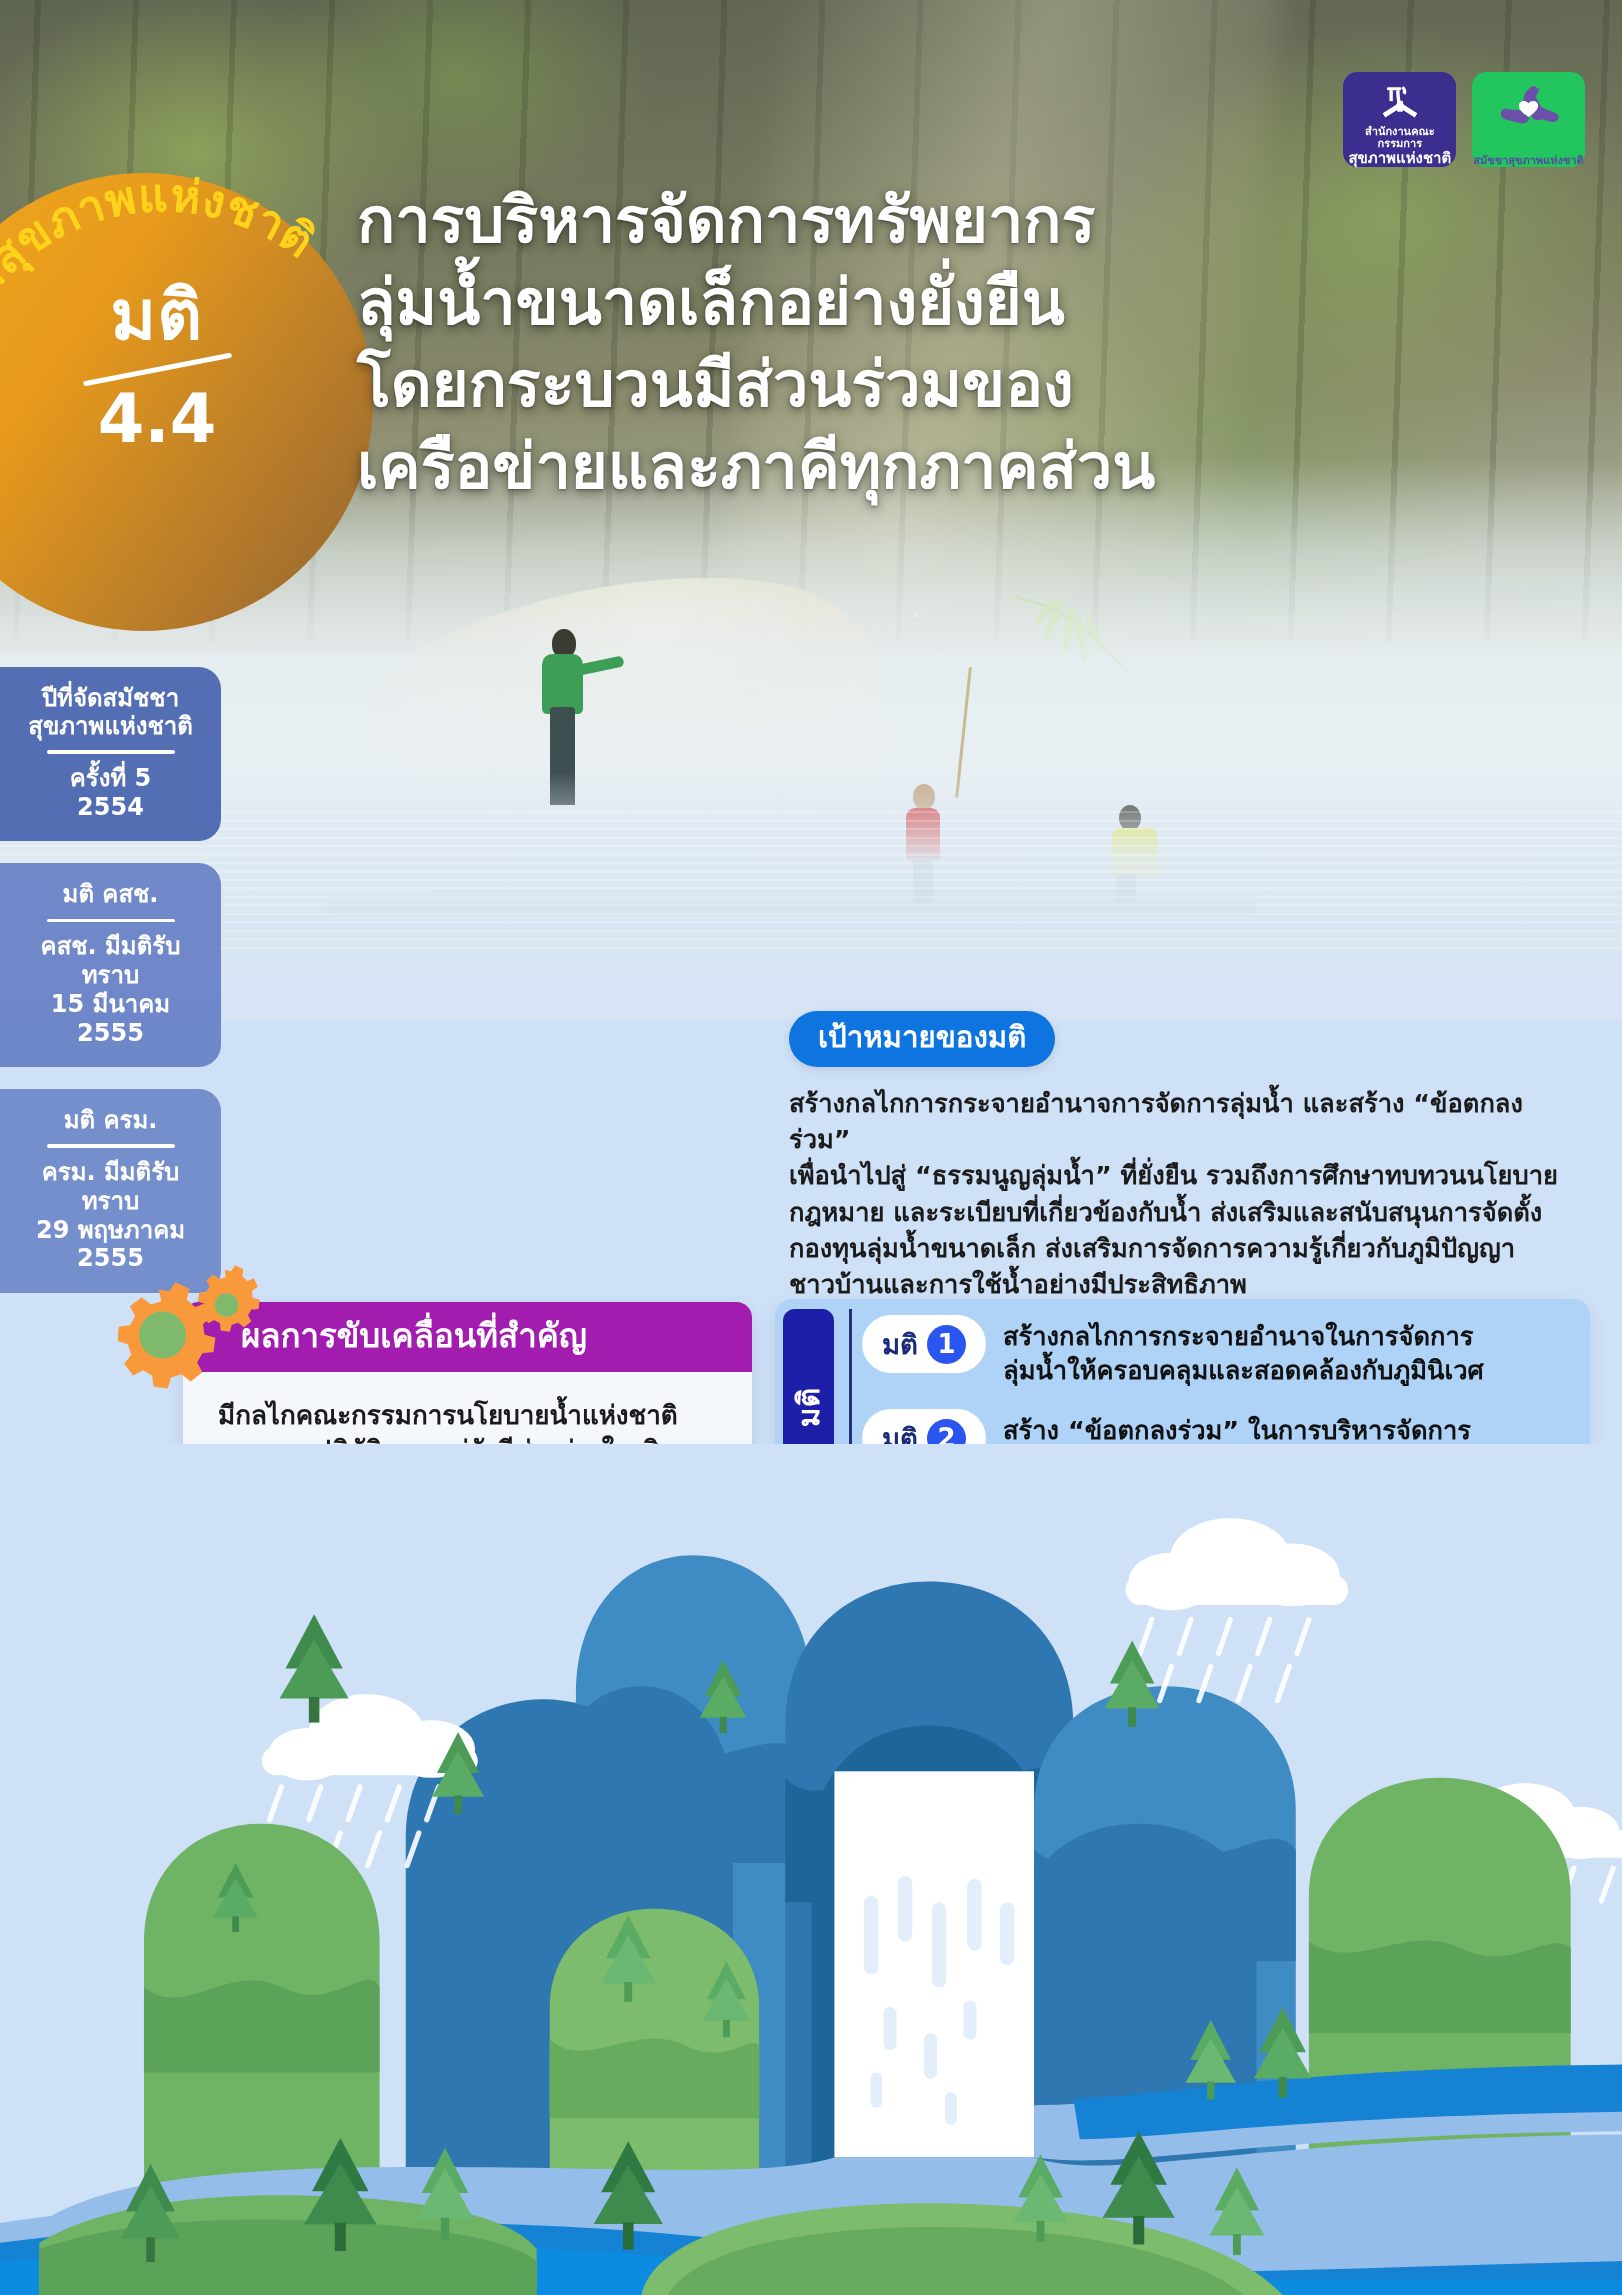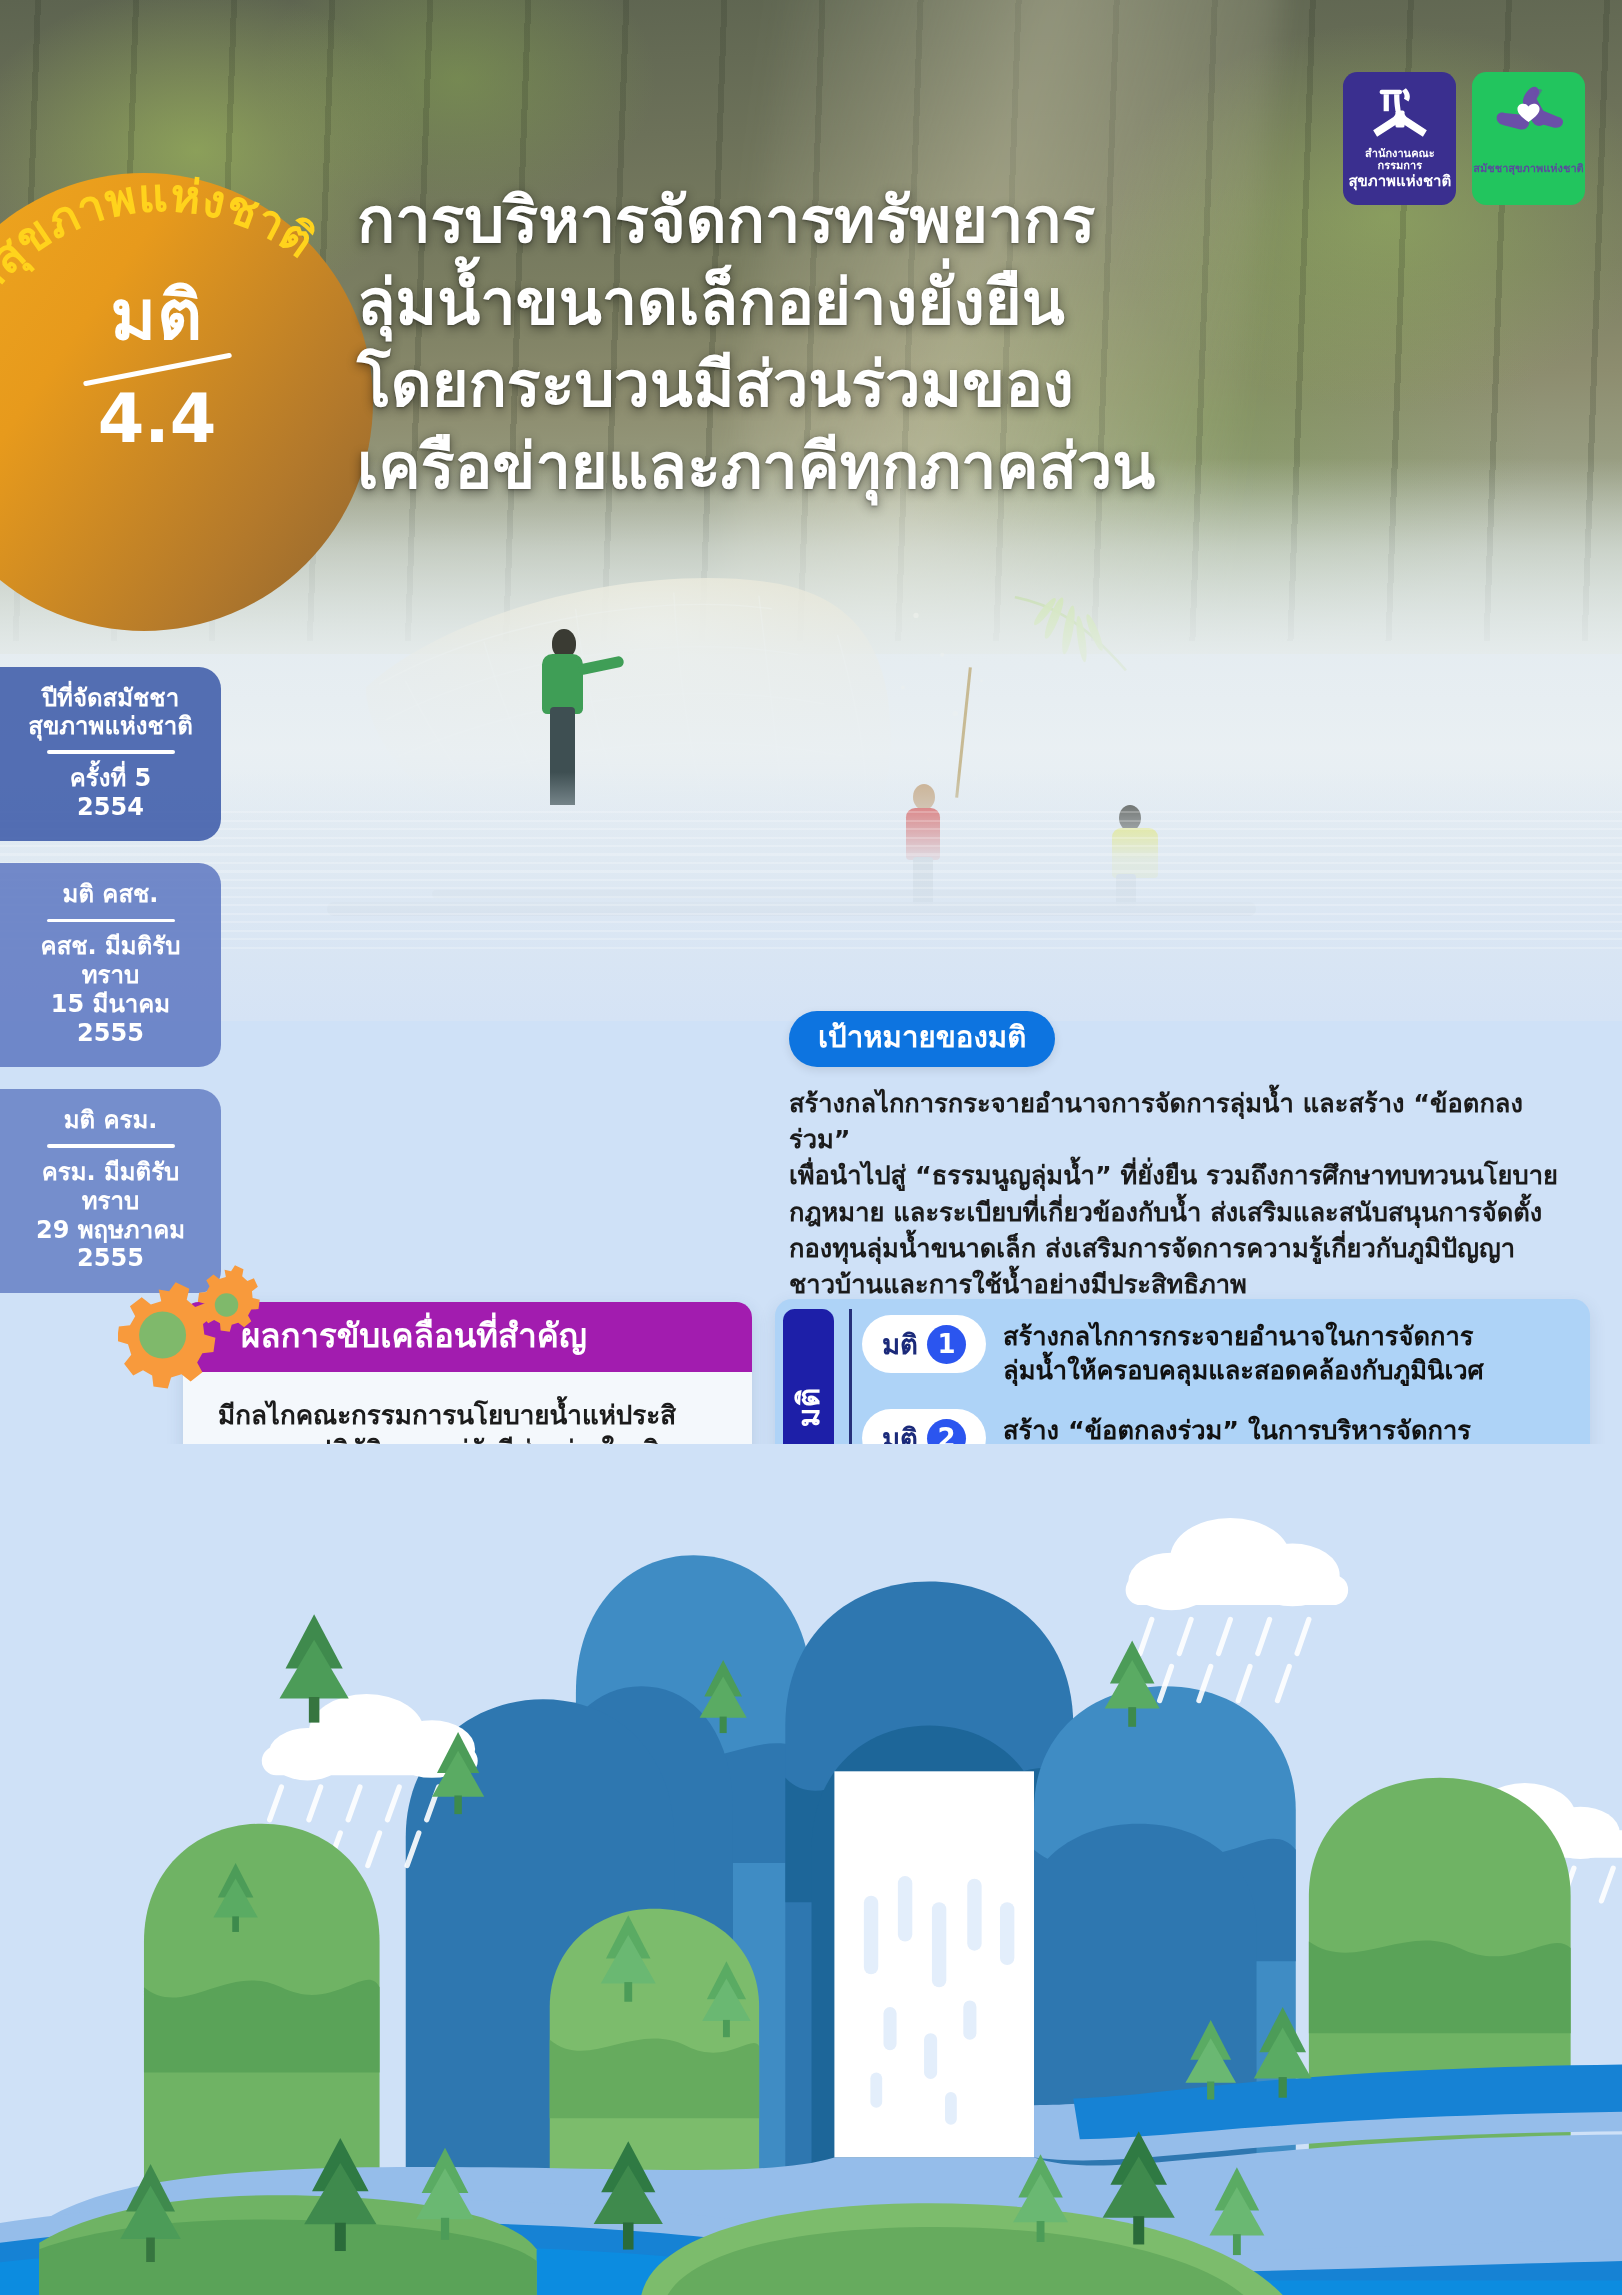--- a/index.html
+++ b/index.html
@@ -95,22 +95,22 @@
   
   .title {
     position:absolute; left:357px; top:180px; width:929px;
     color:#fff; font-size:63px; font-weight:700; line-height:1.30;
     text-shadow:0 3.3px 10.5px rgba(0,0,0,.45), 0 1.3px 2.6px rgba(0,0,0,.35);
   }
   .title div { white-space:nowrap; }
 
   
   .logos { position:absolute; right:38px; top:72px; display:flex; gap:15.7px; align-items:flex-start; }
-  .logo-card { width:113px; height:133px; border-radius:14.4px; display:flex; flex-direction:column;
-               align-items:center; justify-content:flex-start; padding-top:10.5px; }
+  .logo-card { width:113px; height:95px; border-radius:14.4px; display:flex; flex-direction:column;
+               align-items:center; justify-content:space-between; padding-top:10.5px; }
   .logo-a { background:#3a2f8f; }
   .logo-b { background:#22c55e;gap:13px; }
   .logo-cap { font-size:11px; font-weight:700; line-height:1.12; text-align:center; margin-top:2.6px; }
   .logo-a .logo-cap { color:#fff; }
   .logo-b .logo-cap { color:#5b4a9e; }
 
   
   .infocards { position:absolute; left:0; top:667px; width:221px; }
   .infocard { width:221px; border-radius:0 22px 22px 0; padding:17px 17px 19.6px 17px;
               color:#fff; text-align:center; margin-bottom:22px; }
@@ -350,21 +350,21 @@
       <span>กองทุนลุ่มน้ำขนาดเล็ก ส่งเสริมการจัดการความรู้เกี่ยวกับภูมิปัญญา</span><br>
       <span>ชาวบ้านและการใช้น้ำอย่างมีประสิทธิภาพ</span>
     </div>
   </div>
 
   <div class="result">
     <div class="result-head">
       <div class="result-head-t">ผลการขับเคลื่อนที่สำคัญ</div>
     </div>
     <div class="result-body">
-      <span>มีกลไกคณะกรรมการนโยบายน้ำแห่ประสิ</span><br>
+      <span>มีกลไกคณะกรรมการนโยบายน้ำแห่งชาติ</span><br>
       <span>และแผนปฏิบัติการ แต่ยังมีช่องว่างในเชิง</span><br>
       <span>กลไกระดับลุ่มน้ำขนาดเล็ก</span>
     </div>
   </div>
   <div class="gears">
     <svg viewBox="0 0 240 210" width="157" height="137">
       <g fill="#f89a3c">
         <path d="M163,12 l10,2 l6,-9 l13,6 l-2,11 l8,7 l10,-4 l6,13 l-9,7 l1,10 l11,3 l-2,14 l-11,1 l-5,9 l5,9 l-11,9 l-9,-7 l-10,3 l-3,11 l-14,-2 l-1,-11 l-9,-5 l-9,5 l-9,-11 l7,-9 l-3,-10 l-11,-3 l2,-14 l11,-1 l5,-9 l-5,-9 l11,-9 l9,7 l10,-3 z"></path>
         <circle cx="166" cy="66" r="18" fill="#7fb96b"></circle>
       </g>

